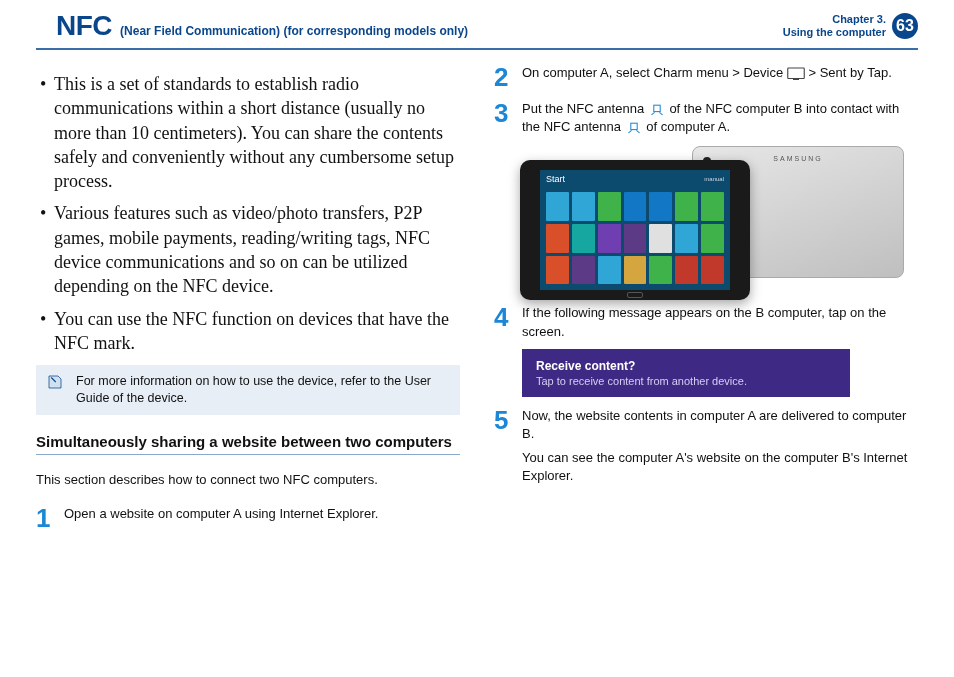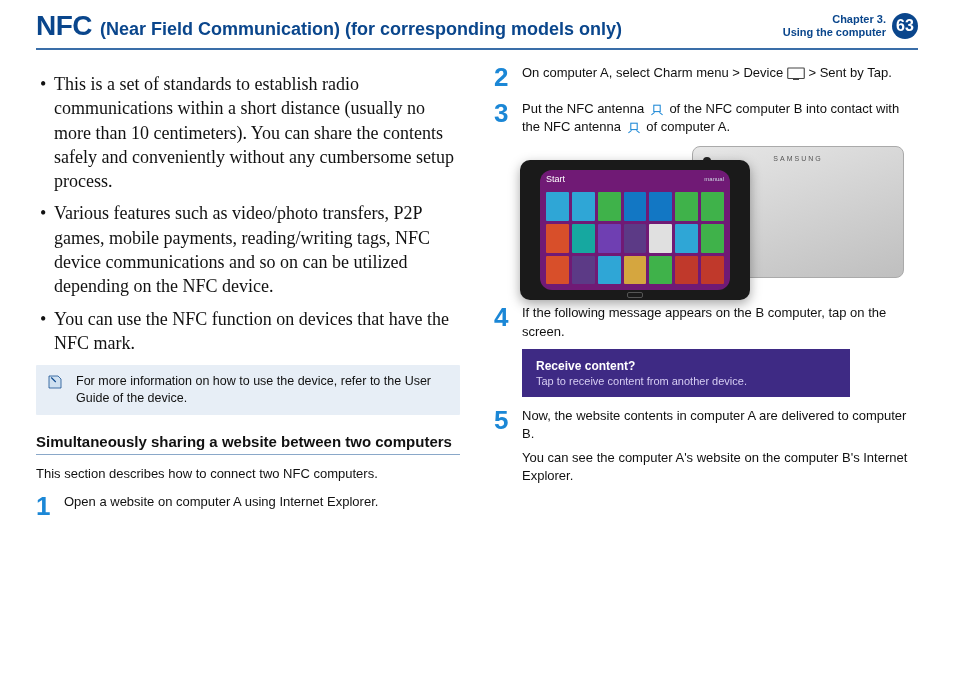--- a/index.html
+++ b/index.html
@@ -1,47 +1,47 @@
 <!DOCTYPE html>
 <html><head>
 <meta charset="utf-8">
 <style>
   html,body{margin:0;padding:0;font-family:"Segoe UI","Helvetica Neue",Arial,sans-serif;color:#111;}
   .page{width:954px;height:677px;box-sizing:border-box;position:relative;background:#fff;padding:0 36px 20px 36px;}
   .top-row{display:flex;align-items:center;justify-content:space-between;padding-top:10px;}
-  .title{display:flex;align-items:baseline;gap:8px;}
+  .title{display:flex;align-items:baseline;gap:8px;margin-left:20px;}
   .title-main{font-size:28px;font-weight:700;color:#0a468c;letter-spacing:-0.5px;}
-  .title-sub{font-size:18px;font-weight:700;color:#0a468c;}
+  .title-sub{font-size:12px;font-weight:700;color:#0a468c;}
   .chap{display:flex;align-items:flex-end;gap:6px;}
   .chap-text{text-align:right;font-size:11px;font-weight:700;color:#0a468c;line-height:1.2;}
   .pg-badge{width:26px;height:26px;border-radius:50%;background:#0a468c;color:#fff;display:flex;align-items:center;justify-content:center;font-size:16px;font-weight:700;}
   .rule{height:2px;background:#3a6ea8;margin:6px 0 14px;}
   .cols{display:flex;gap:34px;}
   .col{flex:1;min-width:0;}
   h2.sec{font-size:15px;font-weight:700;margin:0 0 4px 0;border-bottom:1px solid #8aa8c9;padding-bottom:4px;}
   ul.b{list-style:none;padding:0;margin:8px 0 10px 0;}
   ul.b li{position:relative;padding-left:18px;font-size:18px;line-height:1.35;margin-bottom:8px;font-family:Liberation Serif, serif;}
   ul.b li::before{content:"•";position:absolute;left:4px;top:0;}
   .note{background:#e7eef6;padding:8px 10px 8px 40px;font-size:12.5px;line-height:1.35;position:relative;margin:4px 0 18px;border-radius:1px;}
   .note-ico{position:absolute;left:10px;top:8px;color:#0a468c;}
-  .para{font-size:13px;line-height:1.4;margin:10px 0;}
+  .para{font-size:13px;line-height:1.4;margin:16px 0;}
   .step{display:flex;gap:10px;margin:10px 0 8px;}
   .step-num{font-size:26px;font-weight:700;color:#1b87d6;line-height:1;min-width:18px;}
   .step-body{font-size:13px;line-height:1.4;flex:1;}
   .step-body .follow{margin-top:6px;}
   .device-ico{display:inline-flex;vertical-align:middle;}
   .nfc-ico{color:#1b87d6;display:inline-flex;vertical-align:middle;margin:0 1px;}
   strong{font-weight:400;}
   
   .illus{position:relative;height:150px;margin:4px 0 4px 26px;}
   .back{position:absolute;right:14px;top:2px;width:210px;height:130px;border-radius:8px;background:linear-gradient(160deg,#e7e7e7,#bfbfbf);border:1px solid #aaa;}
   .back-logo{position:absolute;top:8px;left:50%;transform:translateX(-50%);font-size:7px;letter-spacing:2px;color:#555;}
   .back-cam{position:absolute;top:10px;left:10px;width:8px;height:8px;border-radius:50%;background:#222;}
   .front{position:absolute;left:0;top:16px;width:230px;height:140px;border-radius:10px;background:#1a1a1a;box-shadow:0 4px 12px rgba(0,0,0,0.35);}
-  .screen{position:absolute;inset:10px 20px 10px 20px;background:#701a75;overflow:hidden;border-radius:12px;}
+  .screen{position:absolute;inset:10px 20px 10px 20px;background:#0c4a6e;overflow:hidden;}
   .start-lbl{position:absolute;top:4px;left:6px;color:#fff;font-size:9px;font-weight:300;}
   .user-lbl{position:absolute;top:6px;right:6px;color:#cfd8e3;font-size:6px;}
   .tiles{position:absolute;top:22px;left:6px;right:6px;bottom:6px;display:grid;grid-template-columns:repeat(7,1fr);grid-template-rows:repeat(3,1fr);gap:3px;}
   .tile{border-radius:1px;}
   .home-btn{position:absolute;bottom:2px;left:50%;transform:translateX(-50%);width:14px;height:4px;border:1px solid #555;border-radius:2px;}
   
   .recv{background:#3e2a84;color:#fff;padding:10px 14px;width:300px;margin:8px 0 0 28px;}
   .recv-title{font-size:12px;font-weight:600;margin-bottom:2px;}
   .recv-sub{font-size:11px;color:#d6cdf3;}
 </style>

